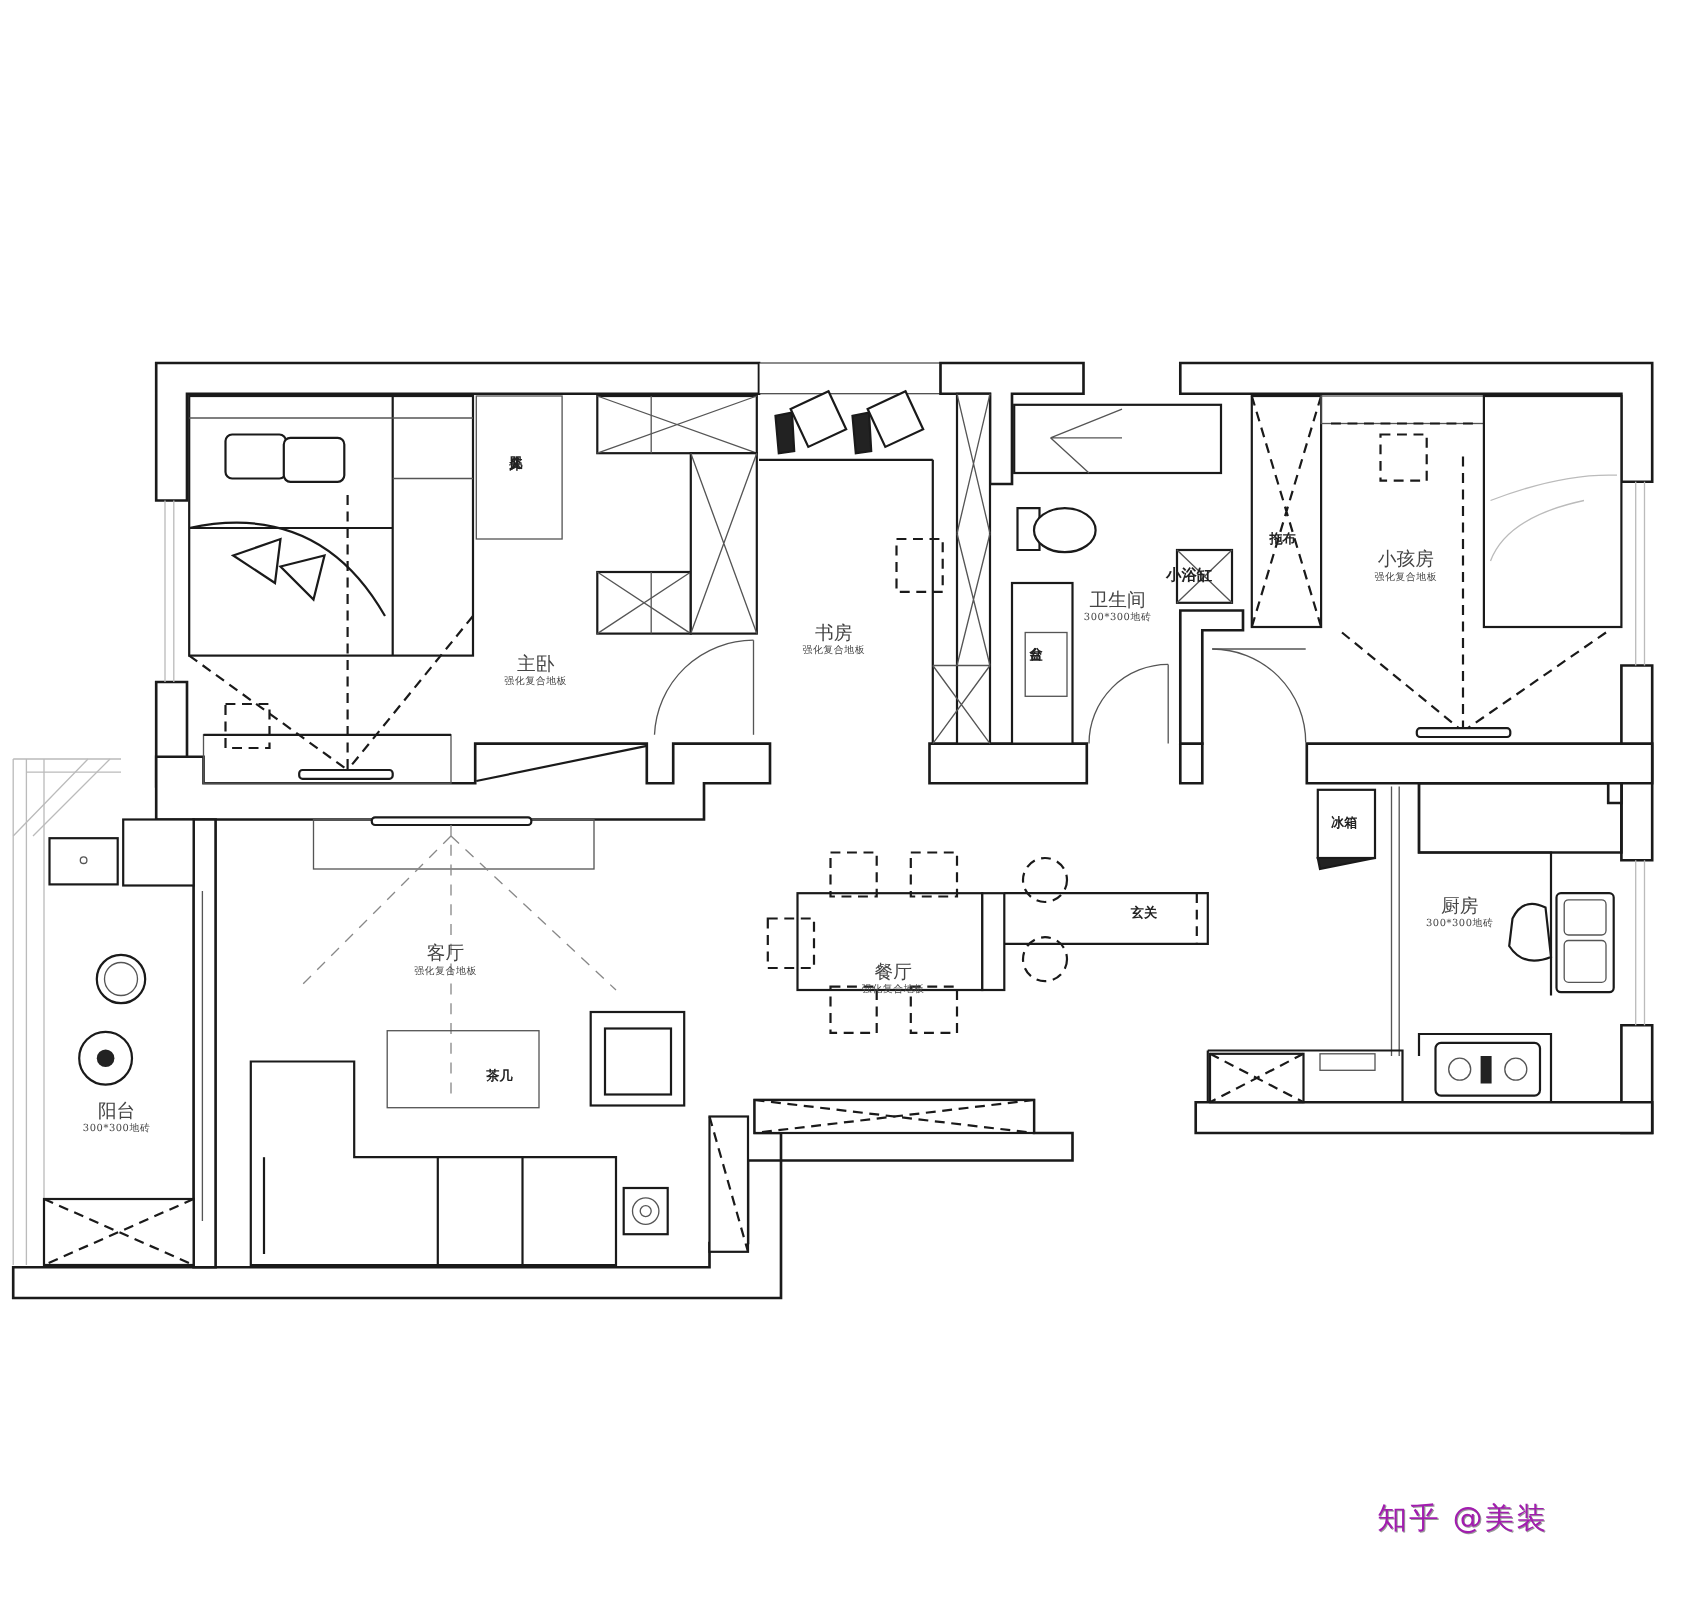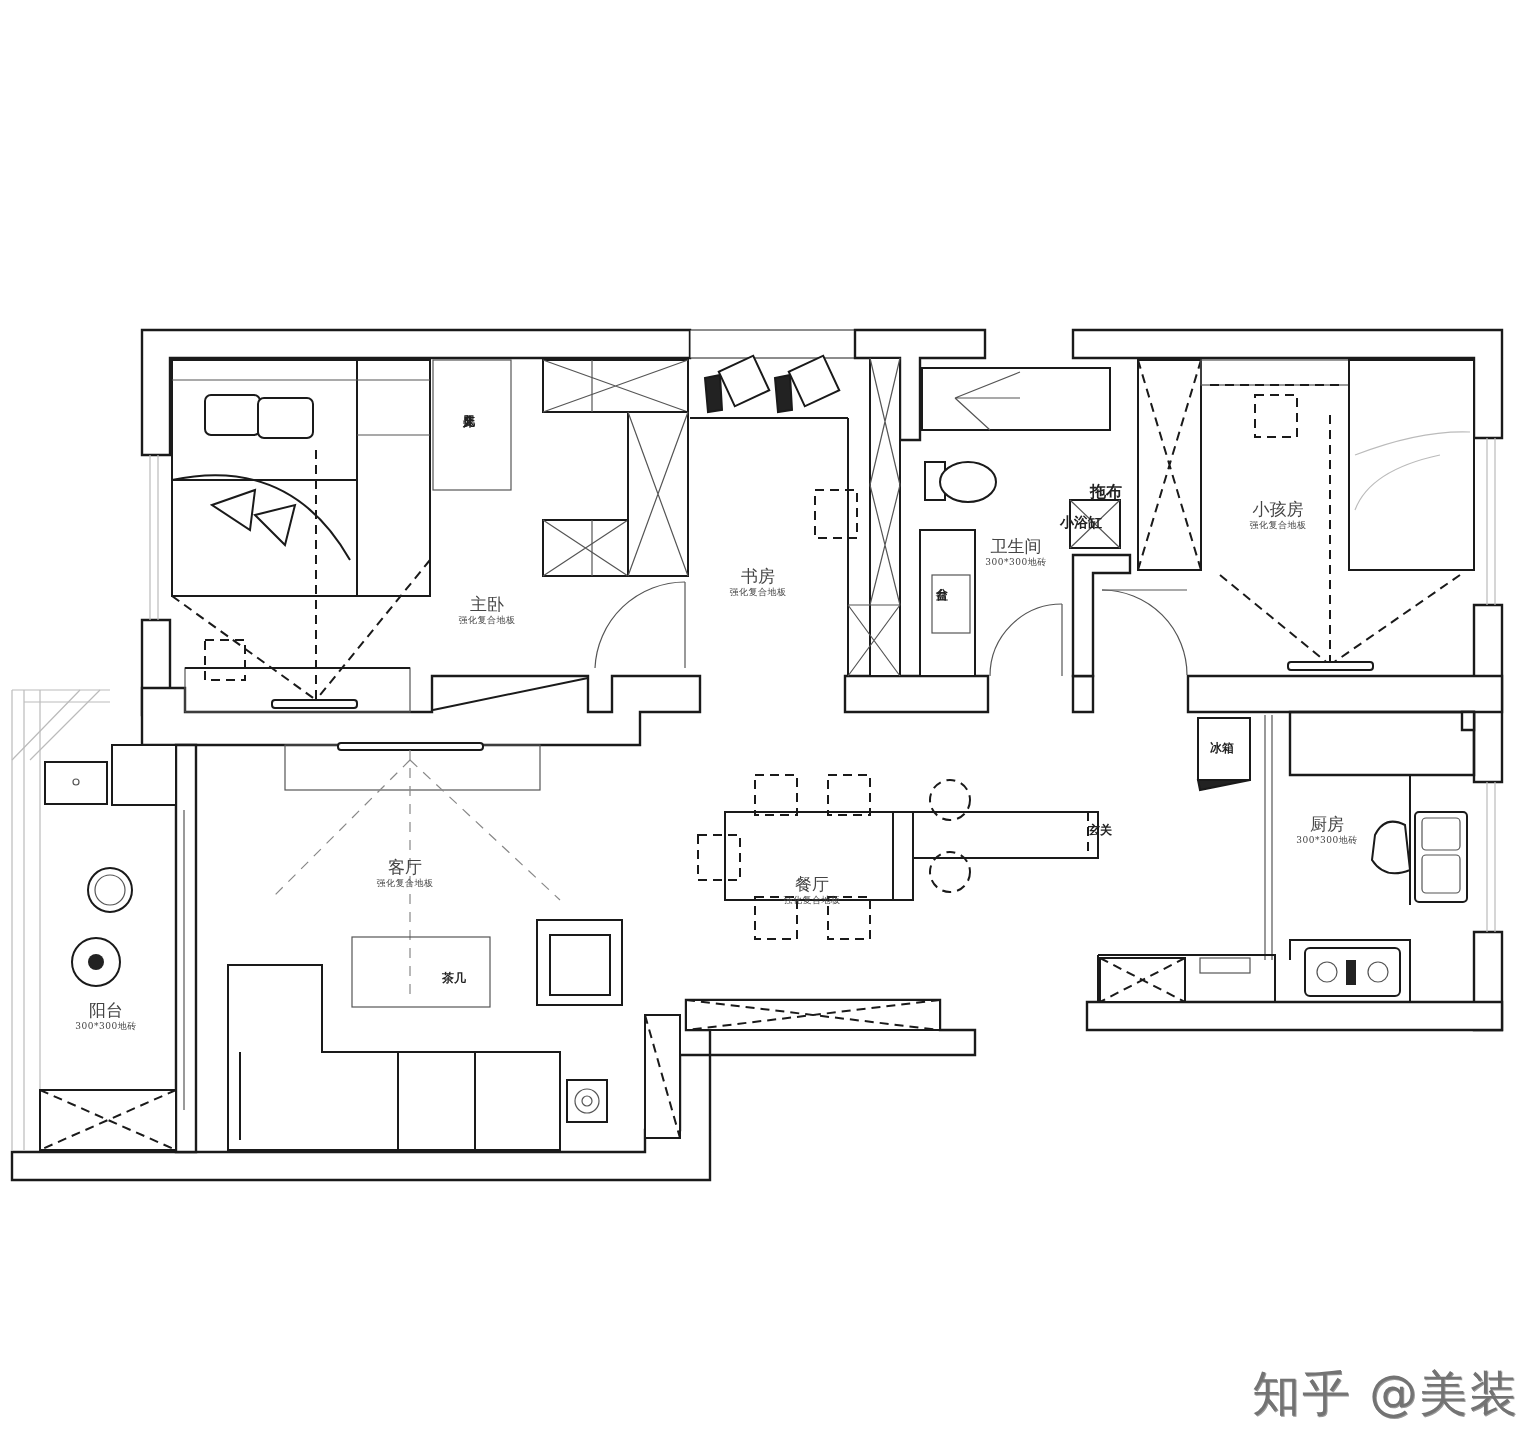--- a/index.html
+++ b/index.html
@@ -10,21 +10,21 @@
   .thin { fill: none; stroke: #555; stroke-width: 1.2; }
   .faint { fill: none; stroke: #bbb; stroke-width: 1.2; }
   .dash { fill: none; stroke: #1a1a1a; stroke-width: 2; stroke-dasharray: 9 6; }
   .dashlight { fill: none; stroke: #888; stroke-width: 1.2; stroke-dasharray: 10 8; }
   .furn { fill: #ffffff; stroke: #1a1a1a; stroke-width: 2; }
   .lbl { position: absolute; text-align: center; color: #333; white-space: nowrap; transform: translateX(-50%); }
   .room-name { font-size: 17px; line-height: 20px; color: #444; }
   .room-sub { font-size: 9px; line-height: 12px; color: #444; letter-spacing: 0.5px; }
   .item-lbl { position: absolute; font-size: 12px; font-weight: bold; color: #222; white-space: nowrap; }
   .vert { writing-mode: vertical-rl; }
-  .watermark { position: absolute; left: 1252px; top: 1362px; font-family: "DejaVu Sans", sans-serif; font-size: 48px; color: #737373; text-shadow: 1px 1px 0 #999; letter-spacing: 2px; }
+  .watermark { position: absolute; left: 1252px; top: 1362px; font-family: "DejaVu Sans", sans-serif; font-size: 27px; color: #a21caf; text-shadow: 1px 1px 0 #999; letter-spacing: 2px; }
 </style>
 </head>
 <body>
 
 <svg id="plan" viewBox="0 0 1531 1452" xmlns="http://www.w3.org/2000/svg">
 
   <g>
 
     <path class="wall" d="M142 330 H690 V358 H170 V455 H142 Z"></path>
 
@@ -246,19 +246,19 @@
   <div class="room-name">厨房</div>
   <div class="room-sub">300*300地砖</div>
 </div>
 <div class="lbl" style="left:106px;top:1000px">
   <div class="room-name">阳台</div>
   <div class="room-sub">300*300地砖</div>
 </div>
 
 <div class="item-lbl vert" style="left:460px;top:405px">婴儿床</div>
 <div class="item-lbl vert" style="left:933px;top:578px;font-size:12px">台盆</div>
-<div class="item-lbl" style="left:1090px;top:482px;font-size:16px">拖布</div>
+<div class="item-lbl" style="left:1154px;top:482px;font-size:12px">拖布</div>
 <div class="item-lbl" style="left:1060px;top:514px;font-size:14px">小浴缸</div>
 <div class="item-lbl" style="left:1210px;top:740px">冰箱</div>
-<div class="item-lbl" style="left:1088px;top:822px">玄关</div>
+<div class="item-lbl" style="left:1028px;top:822px">玄关</div>
 <div class="item-lbl" style="left:442px;top:970px">茶几</div>
 
 <div class="watermark">知乎 @美装</div>
 
 </body></html>

